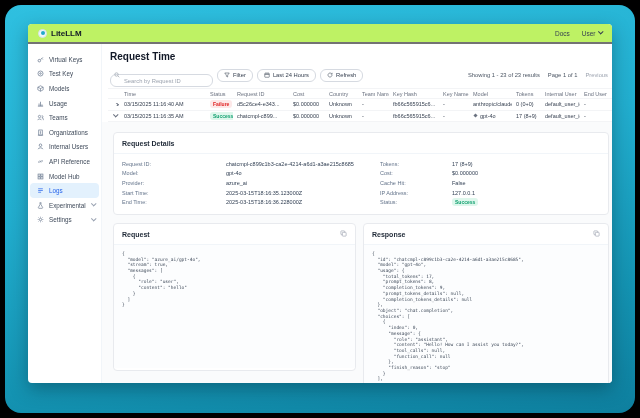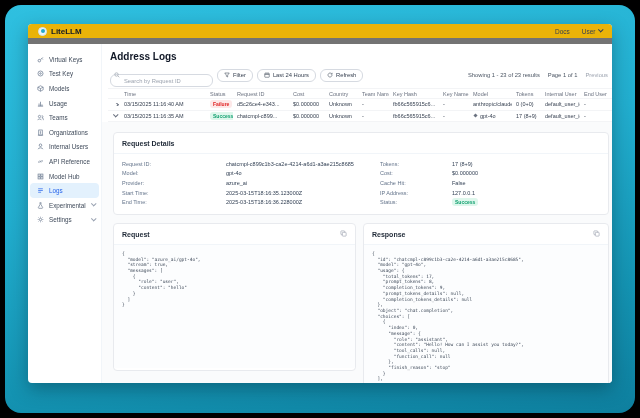--- a/index.html
+++ b/index.html
@@ -6,21 +6,21 @@
   html,body { width:640px; height:418px; background:#000; overflow:hidden;
     font-family:"Liberation Sans", sans-serif; -webkit-font-smoothing:antialiased; }
   .frame { position:absolute; inset:5px; border-radius:16px;
     background:linear-gradient(170deg,#2fc0e0 0%, #22aecf 40%, #1493b2 75%, #0e7f9e 100%); }
   .window { position:absolute; left:23px; top:19px; width:584px; height:359px;
     background:#fff; border-radius:4px; overflow:hidden;
     box-shadow:0 6px 18px rgba(0,30,40,.35); }
 
   
   .topbar { height:20px; display:flex; align-items:center; justify-content:space-between;
-    padding:0 10px; border-bottom:6px solid #737373; background:#eab308; }
+    padding:0 10px; border-bottom:2px solid #737373; background:#bef264; }
   .brand { display:flex; align-items:center; gap:4px; font-size:8px; font-weight:bold; color:#111827; }
   .logo { width:9px; height:9px; border-radius:50%; background:#eef6f9; border:1px solid #d7e3e8;
     display:inline-flex; align-items:center; justify-content:center; }
   .logo i { width:4px; height:4px; border-radius:50%; background:#23a9cb; }
   .topnav { display:flex; align-items:center; gap:12px; font-size:6.5px; color:#374151; }
   .topnav a { display:flex; align-items:center; gap:3px; cursor:pointer; }
 
   .chev { display:inline-block; width:3.5px; height:3.5px;
     border-right:1px solid currentColor; border-bottom:1px solid currentColor; }
   .chev.down { transform:rotate(45deg) translate(-1px,-1px); }
@@ -196,21 +196,21 @@
         <svg width="7" height="7" viewBox="0 0 12 12" fill="none" stroke="#64748b" stroke-width="1.1">
               <circle cx="6" cy="6" r="2"></circle>
               <path d="M6 1.2 V2.8 M6 9.2 v1.6 M1.2 6 H2.8 M9.2 6 h1.6 M2.6 2.6 l1.1 1.1 M8.3 8.3 l1.1 1.1 M9.4 2.6 L8.3 3.7 M3.7 8.3 L2.6 9.4"></path>
             </svg>
         <span class="grow">Settings</span>
         <span class="chev down"></span>
       </div>
     </nav>
 
     <main class="main">
-      <h1 class="page-title">Address Logs</h1>
+      <h1 class="page-title">Request Time</h1>
 
       <div class="toolbar">
         <div class="search">
           <svg width="6" height="6" viewBox="0 0 12 12" fill="none" stroke="#9ca3af" stroke-width="1.4">
                 <circle cx="5" cy="5" r="3.4"></circle>
                 <path d="M7.6 7.6 L10.6 10.6"></path>
               </svg>
           <input type="text" placeholder="Search by Request ID" style="">
         </div>
         <button class="tbtn">

